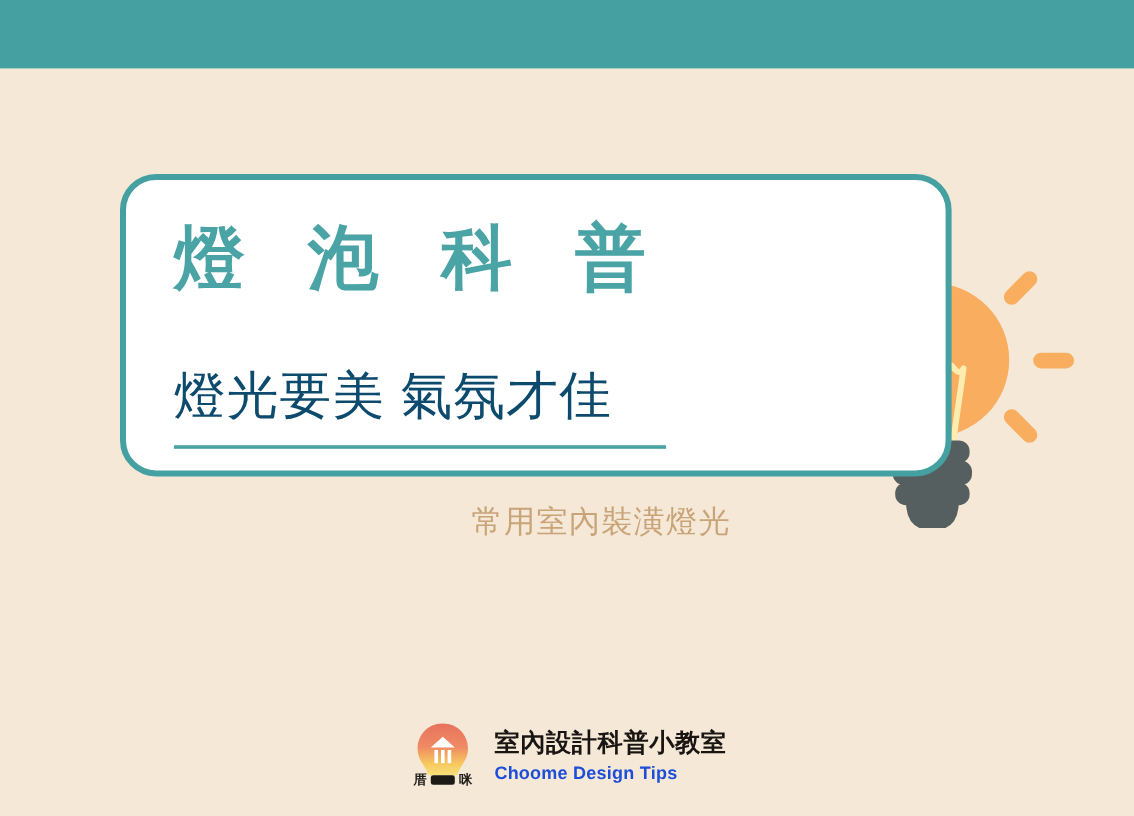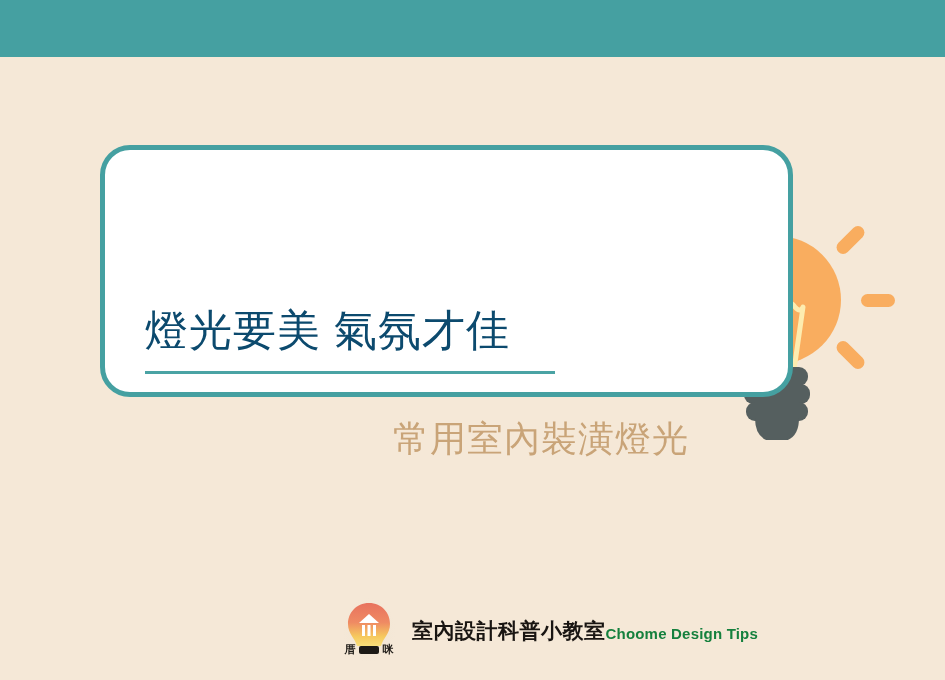--- a/index.html
+++ b/index.html
@@ -85,21 +85,21 @@
     top: 371px;
     width: 410px;
     height: 3px;
     background: #4aa3a4;
   }
 
   
   .caption {
     position: absolute;
     color: #c9a478;
-    font-size: 36px;
+    font-size: 26px;
     line-height: 1;
     white-space: nowrap;
     letter-spacing: 1px;
   }
   .caption-line-1 {
     left: 393px;
     top: 421px;
   }
   .caption-line-2 {
     left: 455px;
@@ -119,37 +119,37 @@
   .brand-mark {
     position: relative;
     width: 58px;
     height: 68px;
     flex: 0 0 auto;
   }
   .brand-mark svg { display: block; }
 
   .brand-text {
     display: flex;
-    flex-direction: row;
-    align-items: flex-end;
+    flex-direction: column;
+    align-items: flex-start;
     justify-content: center;
     line-height: 1;
   }
   .brand-cn {
     font-size: 21px;
     font-weight: bold;
     color: #191512;
     letter-spacing: 0.5px;
     white-space: nowrap;
   }
   .brand-en {
     margin-top: 7px;
     font-size: 15px;
     font-weight: bold;
-    color: #15803d;
+    color: #1d4ed8;
     letter-spacing: 0.2px;
     white-space: nowrap;
   }
 </style>
 </head>
 <body>
 
 <div class="poster">
 
   <div class="top-band"></div>
@@ -173,20 +173,21 @@
         <rect x="86" y="177" width="62" height="19" rx="9"></rect>
         <rect x="84" y="194" width="66" height="20" rx="9"></rect>
         <rect x="86" y="212" width="62" height="19" rx="9"></rect>
         <path d="M 95 228 L 139 228 Q 139 252 117 252 Q 95 252 95 228 Z"></path>
       </g>
     </svg>
   </div>
 
   <div class="title-card"></div>
 
+  <div class="title-main">燈 泡 科 普</div>
   <div class="title-sub">燈光要美 氣氛才佳</div>
   <div class="title-rule"></div>
 
   <div class="caption caption-line-1">常用室內裝潢燈光</div>
 
   <div class="brand">
     <div class="brand-mark">
       <svg width="58" height="68" viewBox="0 0 58 68" xmlns="http://www.w3.org/2000/svg">
         <defs>
           <linearGradient id="bulbGrad" x1="0" y1="0" x2="0" y2="1">

